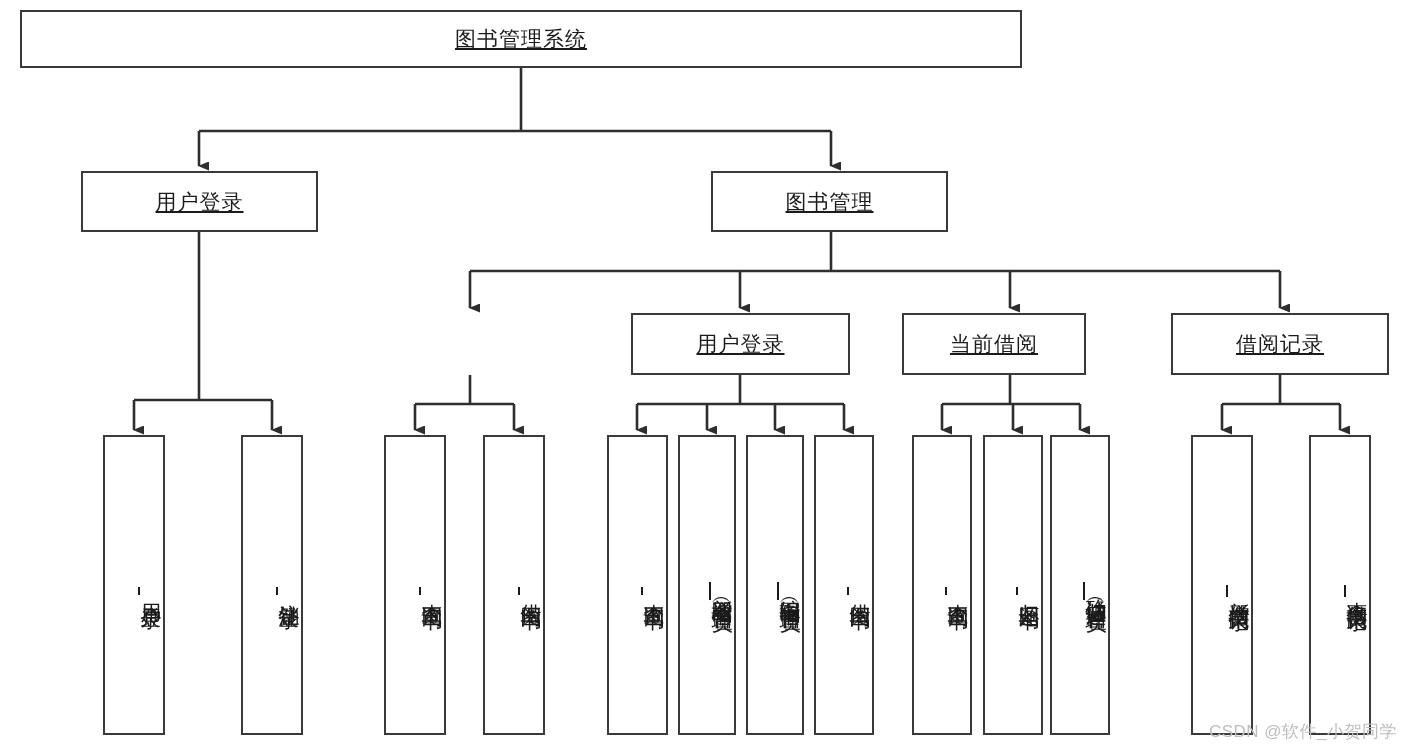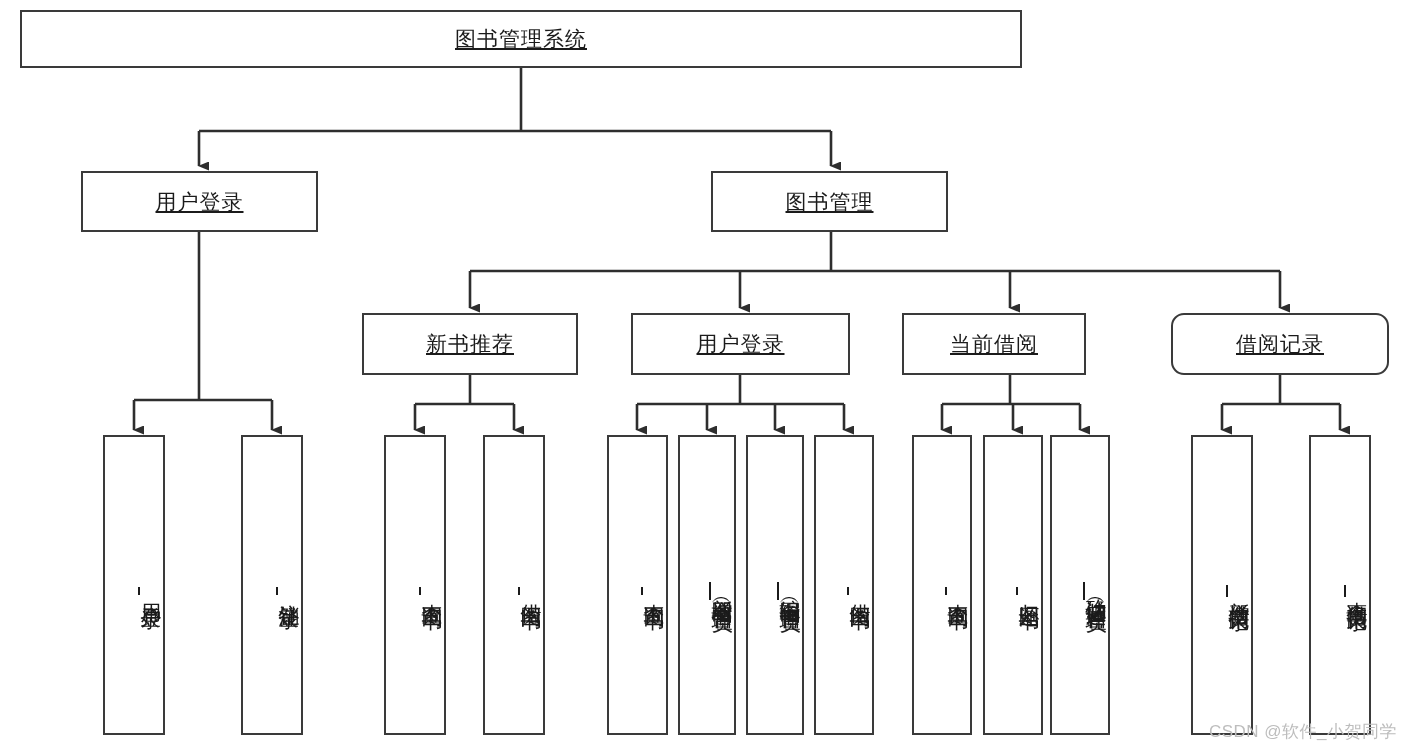--- a/index.html
+++ b/index.html
@@ -133,30 +133,27 @@
     <span>图书管理系统</span>
   </div>
 
   <div class="node node-h" style="left:81px; top:171px; width:237px; height:61px;">
     <span>用户登录</span>
   </div>
   <div class="node node-h" style="left:711px; top:171px; width:237px; height:61px;">
     <span>图书管理</span>
   </div>
 
-  <div class="node node-h" style="left:362px; top:313px; width:216px; height:62px;">
-    <span>新书推荐</span>
-  </div>
   <div class="node node-h" style="left:631px; top:313px; width:219px; height:62px;">
     <span>用户登录</span>
   </div>
   <div class="node node-h" style="left:902px; top:313px; width:184px; height:62px;">
     <span>当前借阅</span>
   </div>
-  <div class="node node-h" style="left:1171px; top:313px; width:218px; height:62px;border-radius:13px;">
+  <div class="node node-h" style="left:1171px; top:313px; width:218px; height:62px;">
     <span>借阅记录</span>
   </div>
 
   <div class="node node-v" style="left:103px; top:435px; width:62px; height:300px;">
     <span>用户登录</span>
   </div>
   <div class="node node-v" style="left:241px; top:435px; width:62px; height:300px;">
     <span>注销登录</span>
   </div>
 

